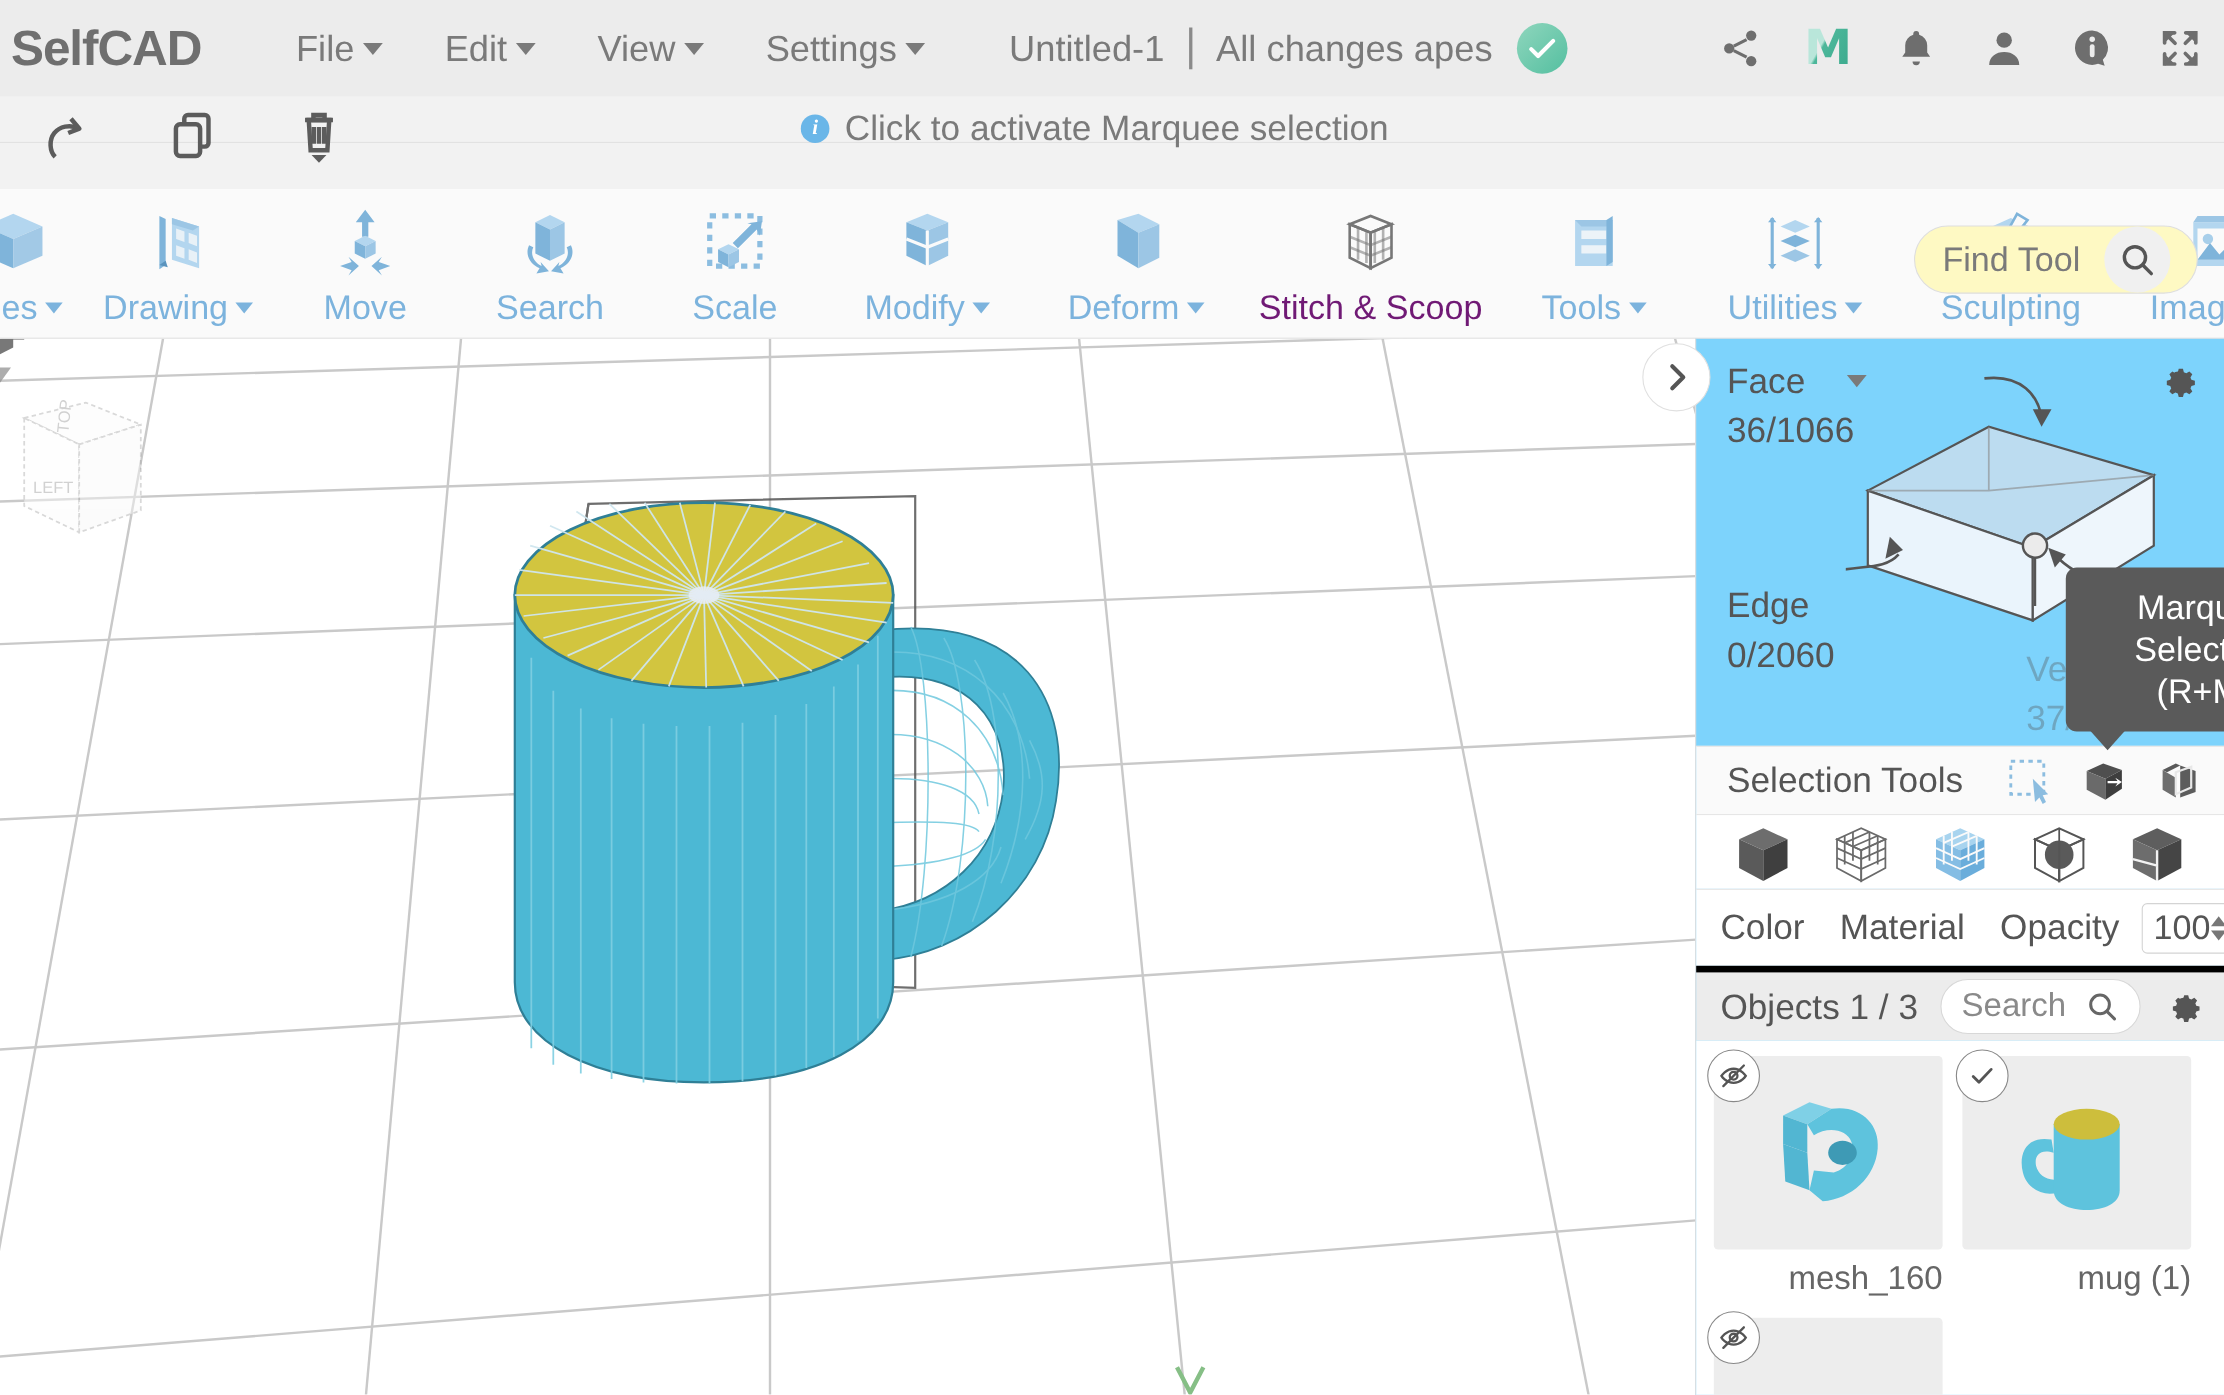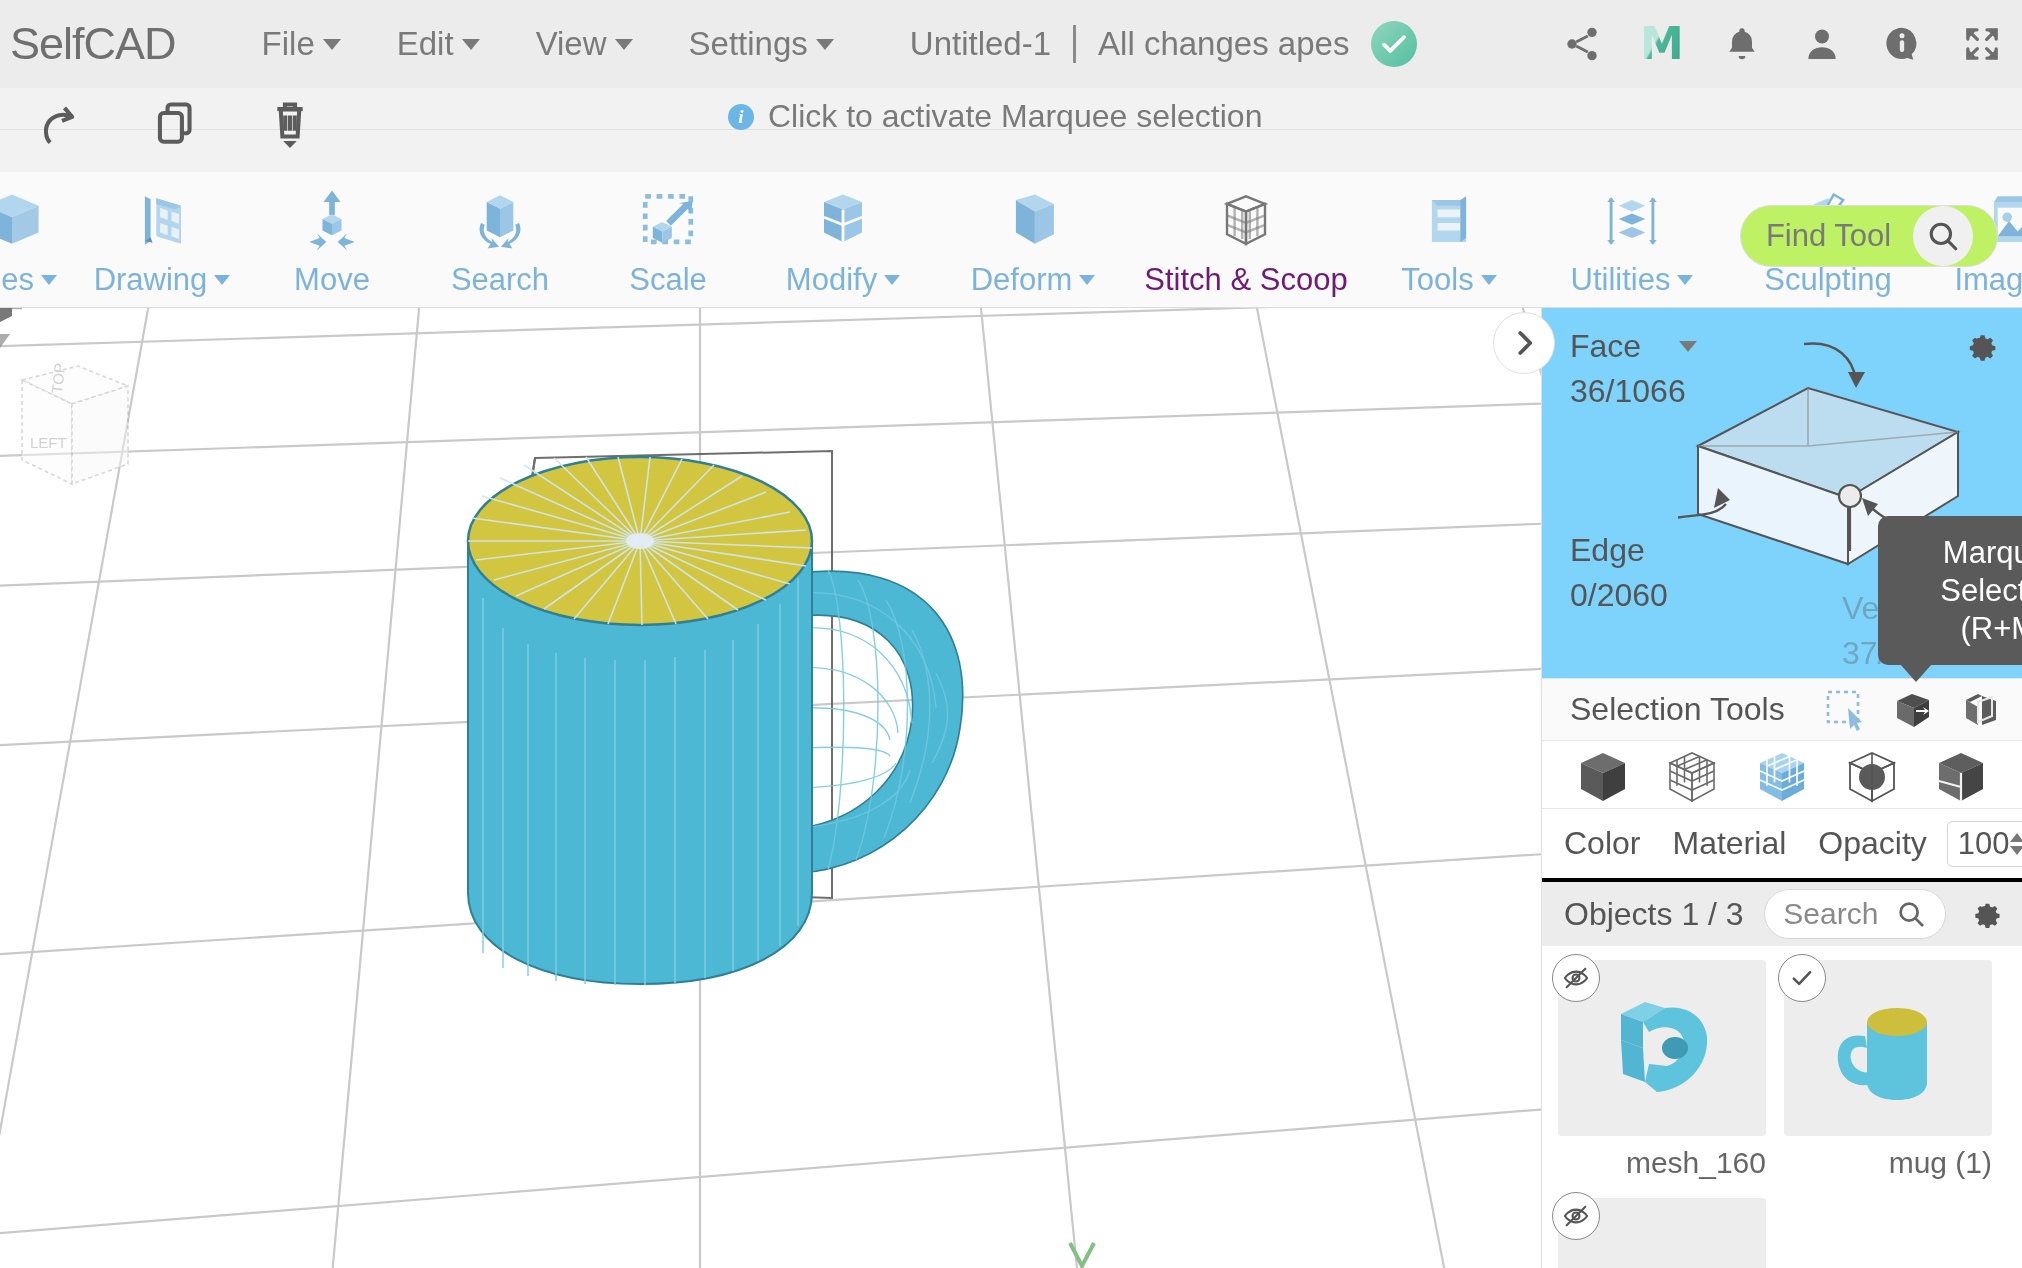--- a/index.html
+++ b/index.html
@@ -9,21 +9,21 @@
     background: #fff; overflow: hidden;
   }
   #app { position: relative; width: 2022px; height: 1268px; }
 
   
   .menubar {
     position: absolute; top: 0; left: 0; width: 2022px; height: 88px;
     background: #ececec; display: flex; align-items: center;
   }
   .brand {
-    font-size: 45px; color: #6f6f6f; font-weight: 400;
+    font-size: 45px; color: #6f6f6f; font-weight: 700;
     margin-left: 10px; letter-spacing: -1px;
   }
   .menu-items { display: flex; align-items: center; margin-left: 58px; }
   .menu-item {
     font-size: 33px; color: #7a7a7a; padding: 0 28px;
     display: flex; align-items: center; cursor: pointer; white-space: nowrap;
   }
   .caret {
     display: inline-block; width: 0; height: 0; margin-left: 8px;
     border-left: 9px solid transparent; border-right: 9px solid transparent;
@@ -96,21 +96,21 @@
   }
   .ribbon-label.dark { color: #701a75; }
   .caret-b {
     display: inline-block; width: 0; height: 0; margin-left: 7px;
     border-left: 8px solid transparent; border-right: 8px solid transparent;
     border-top: 10px solid #7cb3dd;
   }
   .findtool {
     position: absolute; right: 24px; top: 205px;
     width: 258px; height: 62px; border: 1.5px solid #dedede; border-radius: 31px;
-    background: #bef264; display: flex; align-items: center; justify-content: center; gap: 22px;
+    background: #fef9c3; display: flex; align-items: center; justify-content: center; gap: 22px;
   }
   .findtool-text { font-size: 31px; color: #7a7a7a; }
   .findtool-btn {
     width: 60px; height: 60px; border-radius: 50%; background: #f0f0f0;
     display: flex; align-items: center; justify-content: center; margin-right: -1px;
   }
   .findtool-btn svg { width: 34px; height: 34px; }
 
   
   .viewport {
@@ -187,21 +187,21 @@
     padding: 0 6px 0 10px; margin-left: 4px;
   }
   .opacity-val { font-size: 31px; color: #555; }
   .spinner { display: flex; flex-direction: column; gap: 4px; }
   .spin-up, .spin-dn { width: 0; height: 0; border-left: 7px solid transparent;
     border-right: 7px solid transparent; cursor: pointer; }
   .spin-up { border-bottom: 9px solid #777; }
   .spin-dn { border-top: 9px solid #777; }
 
   .objects-header {
-    height: 68px; background: #ececec; border-top: 4px solid #000000;
+    height: 68px; background: #ececec; border-top: 6px solid #000000;
     display: flex; align-items: center; padding: 0 18px 0 22px; gap: 20px;
   }
   .objects-title { font-size: 32px; color: #555; white-space: nowrap; }
   .obj-search {
     flex: 1; height: 50px; border: 1.5px solid #d8d8d8; border-radius: 25px;
     background: #fff; display: flex; align-items: center; justify-content: center; gap: 18px;
   }
   .obj-search-text { font-size: 30px; color: #8a8a8a; }
   .obj-search svg { width: 30px; height: 30px; }
   .objects-gear svg { width: 38px; height: 38px; fill: #555; cursor: pointer; }

